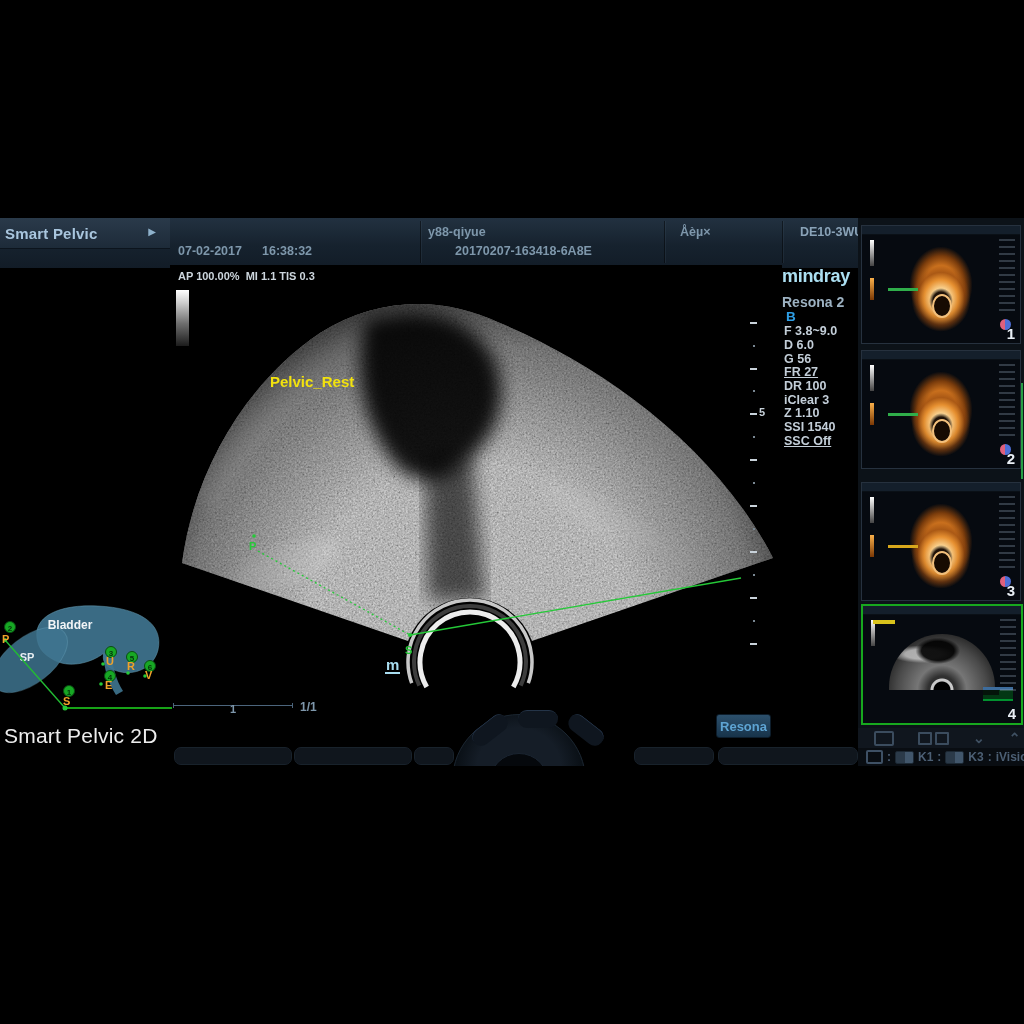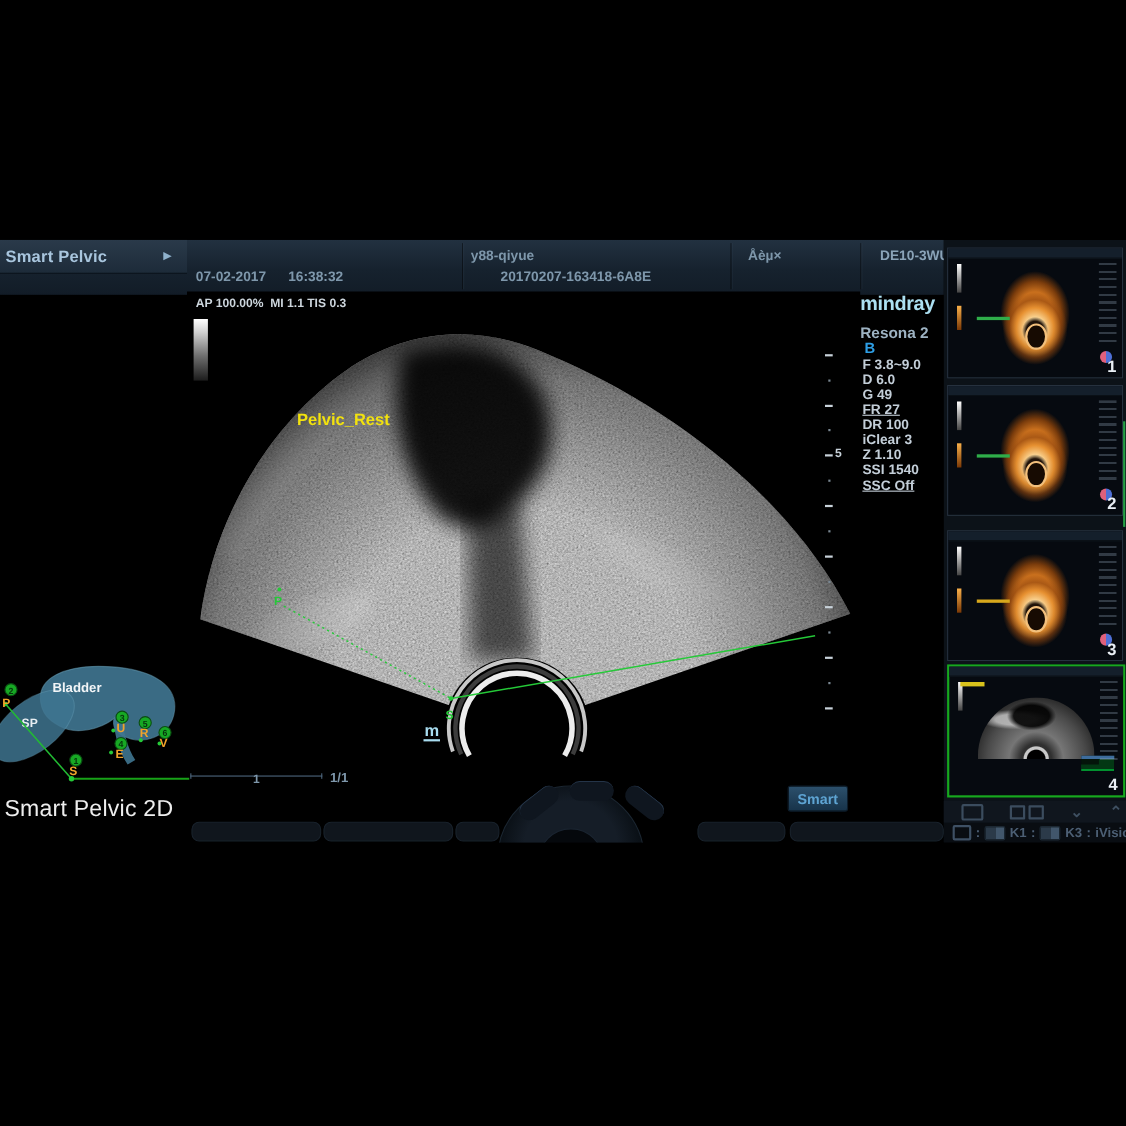--- a/index.html
+++ b/index.html
@@ -246,21 +246,21 @@
         </div>
       </div>
     </div>
   </div>
 
   <span class="brand">mindray</span>
   <span class="model">Resona 2</span>
   <span class="mode">B</span>
   <span class="pitem" style="top:324px;">F 3.8~9.0</span>
   <span class="pitem" style="top:338px;">D 6.0</span>
-  <span class="pitem" style="top:352px;">G 49</span>
+  <span class="pitem" style="top:352px;">G 56</span>
   <span class="pitem" style="top:365px;text-decoration:underline;">FR 27</span>
   <span class="pitem" style="top:379px;">DR 100</span>
   <span class="pitem" style="top:393px;">iClear 3</span>
   <span class="pitem" style="top:406px;">Z 1.10</span>
   <span class="pitem" style="top:420px;">SSI 1540</span>
   <span class="pitem" style="top:434px;text-decoration:underline;">SSC Off</span>
 
   <div class="rcol">
     <div class="thumb" style="top:7px;">
       <div class="t-head"></div>
@@ -382,18 +382,18 @@
   <div class="softkey" style="left:634px;width:78px;"></div>
   <div class="softkey" style="left:718px;width:138px;"></div>
 
   <div class="dial"></div>
   <div class="dial-btn" style="left:470px;top:721px;transform:rotate(-38deg);"></div>
   <div class="dial-btn" style="left:518px;top:710px;"></div>
   <div class="dial-btn" style="left:566px;top:721px;transform:rotate(38deg);"></div>
   <div class="dial-hub"></div>
 
   <div class="return-btn">
-    <span>Smart</span>
+    <span>Resona</span>
   </div>
 
   <div class="abs" style="left:0;top:766px;width:1024px;height:258px;background:#000;"></div>
   <div class="abs" style="left:0;top:0;width:1024px;height:218px;background:#000;"></div>
 </div>
 
 </body></html>

